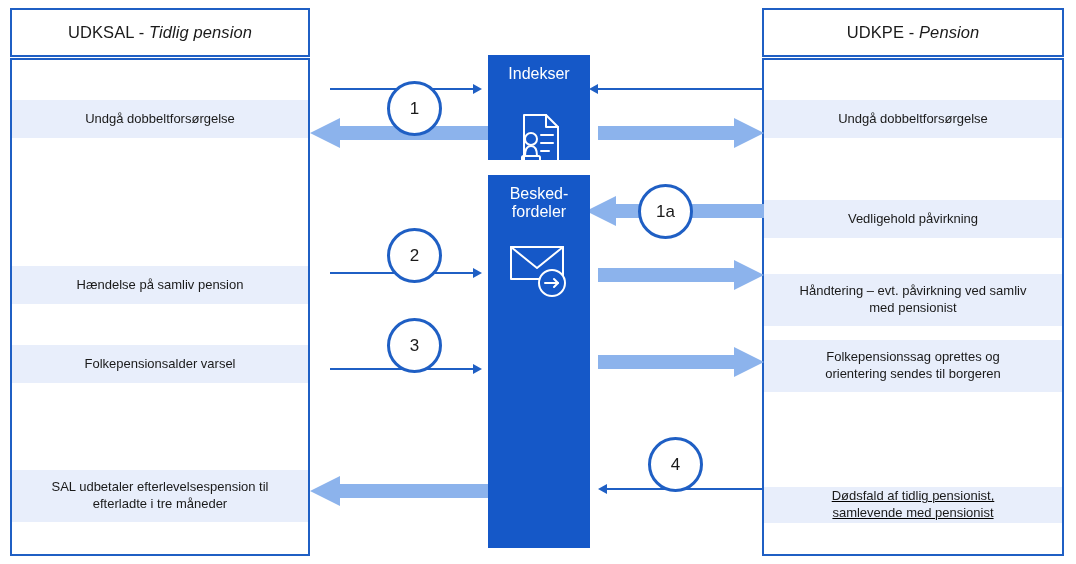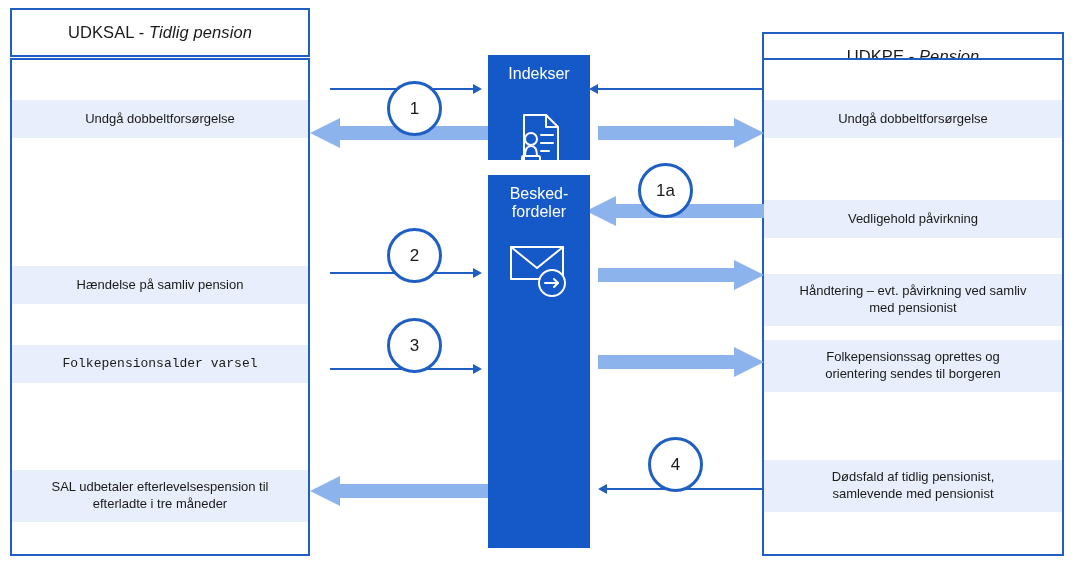--- a/index.html
+++ b/index.html
@@ -143,34 +143,34 @@
     <div class="sys-body" style="left:0px; top:50px; width:300px; height:498px;">
 
       <div class="band" style="top:40px; height:38px;">
         <span class="band-text">Undgå dobbeltforsørgelse</span>
       </div>
 
       <div class="band" style="top:206px; height:38px;">
         <span class="band-text">Hændelse på samliv pension</span>
       </div>
 
-      <div class="band" style="top:285px; height:38px;font-family:Liberation Mono, monospace;">
+      <div class="band" style="top:285px; height:38px;">
         <span class="band-text">Folkepensionsalder varsel</span>
       </div>
 
       <div class="band" style="top:410px; height:52px;">
         <span class="band-text">SAL udbetaler efterlevelsespension til
 efterladte i tre måneder</span>
       </div>
     </div>
   </div>
 
   <div class="sys-col" style="left:762px; top:8px; width:302px; height:548px;">
 
-    <div class="sys-header" style="left:0px; top:0px; width:302px; height:49px;margin-top:24px;">
+    <div class="sys-header" style="left:0px; top:0px; width:302px; height:49px;">
       <span class="sys-header-text"><span>UDKPE</span><span> - </span><span class="ital">Pension</span></span>
     </div>
 
     <div class="sys-body" style="left:0px; top:50px; width:302px; height:498px;">
 
       <div class="band" style="top:40px; height:38px;">
         <span class="band-text">Undgå dobbeltforsørgelse</span>
       </div>
 
       <div class="band" style="top:140px; height:38px;">
@@ -180,21 +180,21 @@
       <div class="band" style="top:200px; height:52px;margin-top:14px;">
         <span class="band-text">Håndtering – evt. påvirkning ved samliv
 med pensionist</span>
       </div>
 
       <div class="band" style="top:280px; height:52px;">
         <span class="band-text">Folkepensionssag oprettes og
 orientering sendes til borgeren</span>
       </div>
 
-      <div class="band" style="top:400px; height:52px;">
+      <div class="band" style="top:427px; height:36px;text-decoration:underline;">
         <span class="band-text">Dødsfald af tidlig pensionist,
 samlevende med pensionist</span>
       </div>
     </div>
   </div>
 
   <div class="thick-arrow" style="left:310px; top:118px; width:180px; height:30px;">
     <svg width="180" height="30" viewBox="0 0 180 30">
       <polygon points="0,15 30,0 30,8 180,8 180,22 30,22 30,30" fill="#8cb3ec"></polygon>
     </svg>
@@ -277,21 +277,21 @@
         <path d="M39 48 H52"></path>
         <path d="M48 44 L52 48 L48 52"></path>
       </svg>
     </div>
   </div>
 
   <div class="num-circle" style="left:387px; top:81px; width:55px; height:55px;">
     <span class="num-label">1</span>
   </div>
 
-  <div class="num-circle" style="left:638px; top:163px; width:55px; height:55px;align-items:center;">
+  <div class="num-circle" style="left:638px; top:184px; width:55px; height:55px;align-items:center;">
     <span class="num-label">1a</span>
   </div>
 
   <div class="num-circle" style="left:387px; top:228px; width:55px; height:55px;">
     <span class="num-label">2</span>
   </div>
 
   <div class="num-circle" style="left:387px; top:318px; width:55px; height:55px;">
     <span class="num-label">3</span>
   </div>

